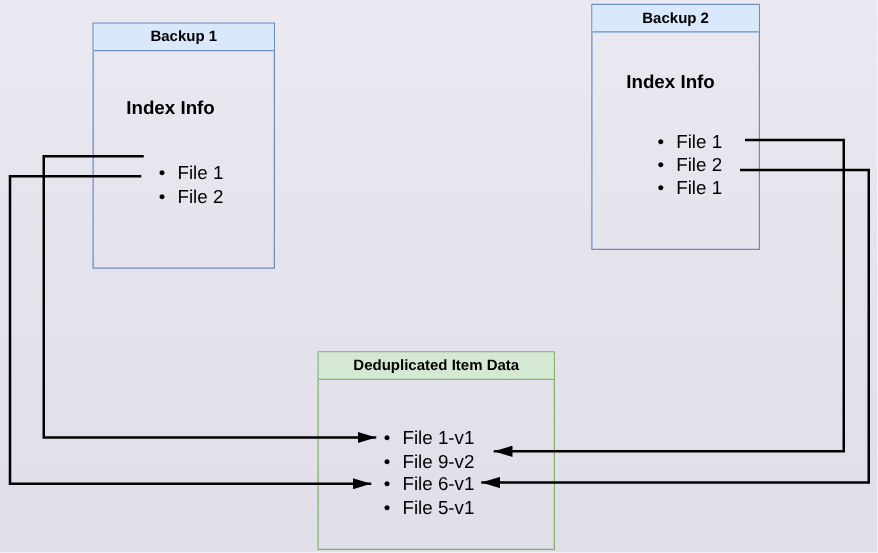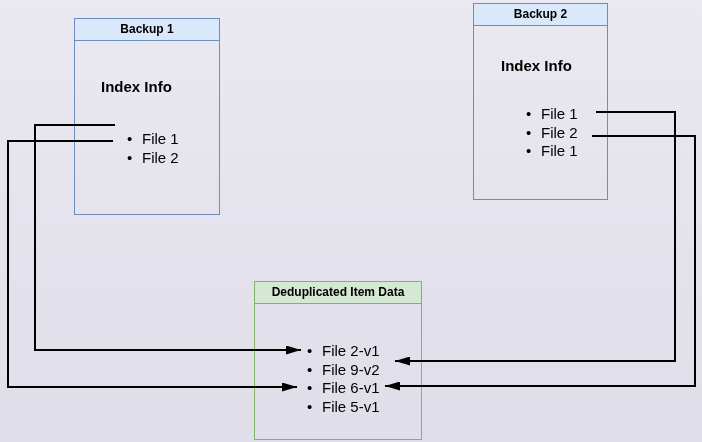--- a/index.html
+++ b/index.html
@@ -29,21 +29,21 @@
   .box.blue{border-color:var(--blue-border);}
   .box.green{border-color:var(--green-border);}
   .box-header{
     position:absolute;left:0;right:0;top:0;box-sizing:border-box;
     font-size:12px;font-weight:bold;text-align:center;
   }
   .blue .box-header{height:22px;line-height:21px;background:var(--blue-header-fill);border-bottom:1.5px solid var(--blue-border);}
   .green .box-header{height:22px;line-height:21px;background:var(--green-header-fill);border-bottom:1.5px solid var(--green-border);}
   #backup1{left:74px;top:18px;width:146px;height:197px;}
   #backup2{left:473px;top:3px;width:135px;height:197px;}
-  #dedup{left:254px;top:281px;width:168px;height:159px;}
+  #dedup{left:254px;top:281px;width:190px;height:159px;}
   .subtitle{
     position:absolute;font-size:15px;white-space:nowrap;font-weight:bold;
   }
   #backup1 .subtitle{left:26px;top:59px;}
   #backup2 .subtitle{left:27px;top:53px;}
   ul.file-list{
     position:absolute;margin:0;padding:0;list-style:none;
     font-size:15px;line-height:18.5px;white-space:nowrap;
   }
   #backup1 ul.file-list{left:0;top:111px;}
@@ -81,21 +81,21 @@
     <ul class="file-list">
         <li>File 1</li>
         <li>File 2</li>
         <li>File 1</li>
       </ul>
   </div>
 
   <div class="box green" id="dedup">
     <div class="box-header">Deduplicated Item Data</div>
     <ul class="file-list">
-        <li>File 2-v1</li>
+        <li>File 1-v1</li>
         <li>File 9-v2</li>
         <li>File 6-v1</li>
         <li>File 5-v1</li>
       </ul>
   </div>
 
   <svg class="arrows" id="arrows" width="702" height="442" viewBox="0 0 702 442">
     <defs>
       <marker id="ah" viewBox="0 0 15 9" refX="15" refY="4.5" markerWidth="15" markerHeight="9" orient="auto" markerUnits="userSpaceOnUse">
         <path class="head" d="M0,0 L15,4.5 L0,9 Z"></path>

